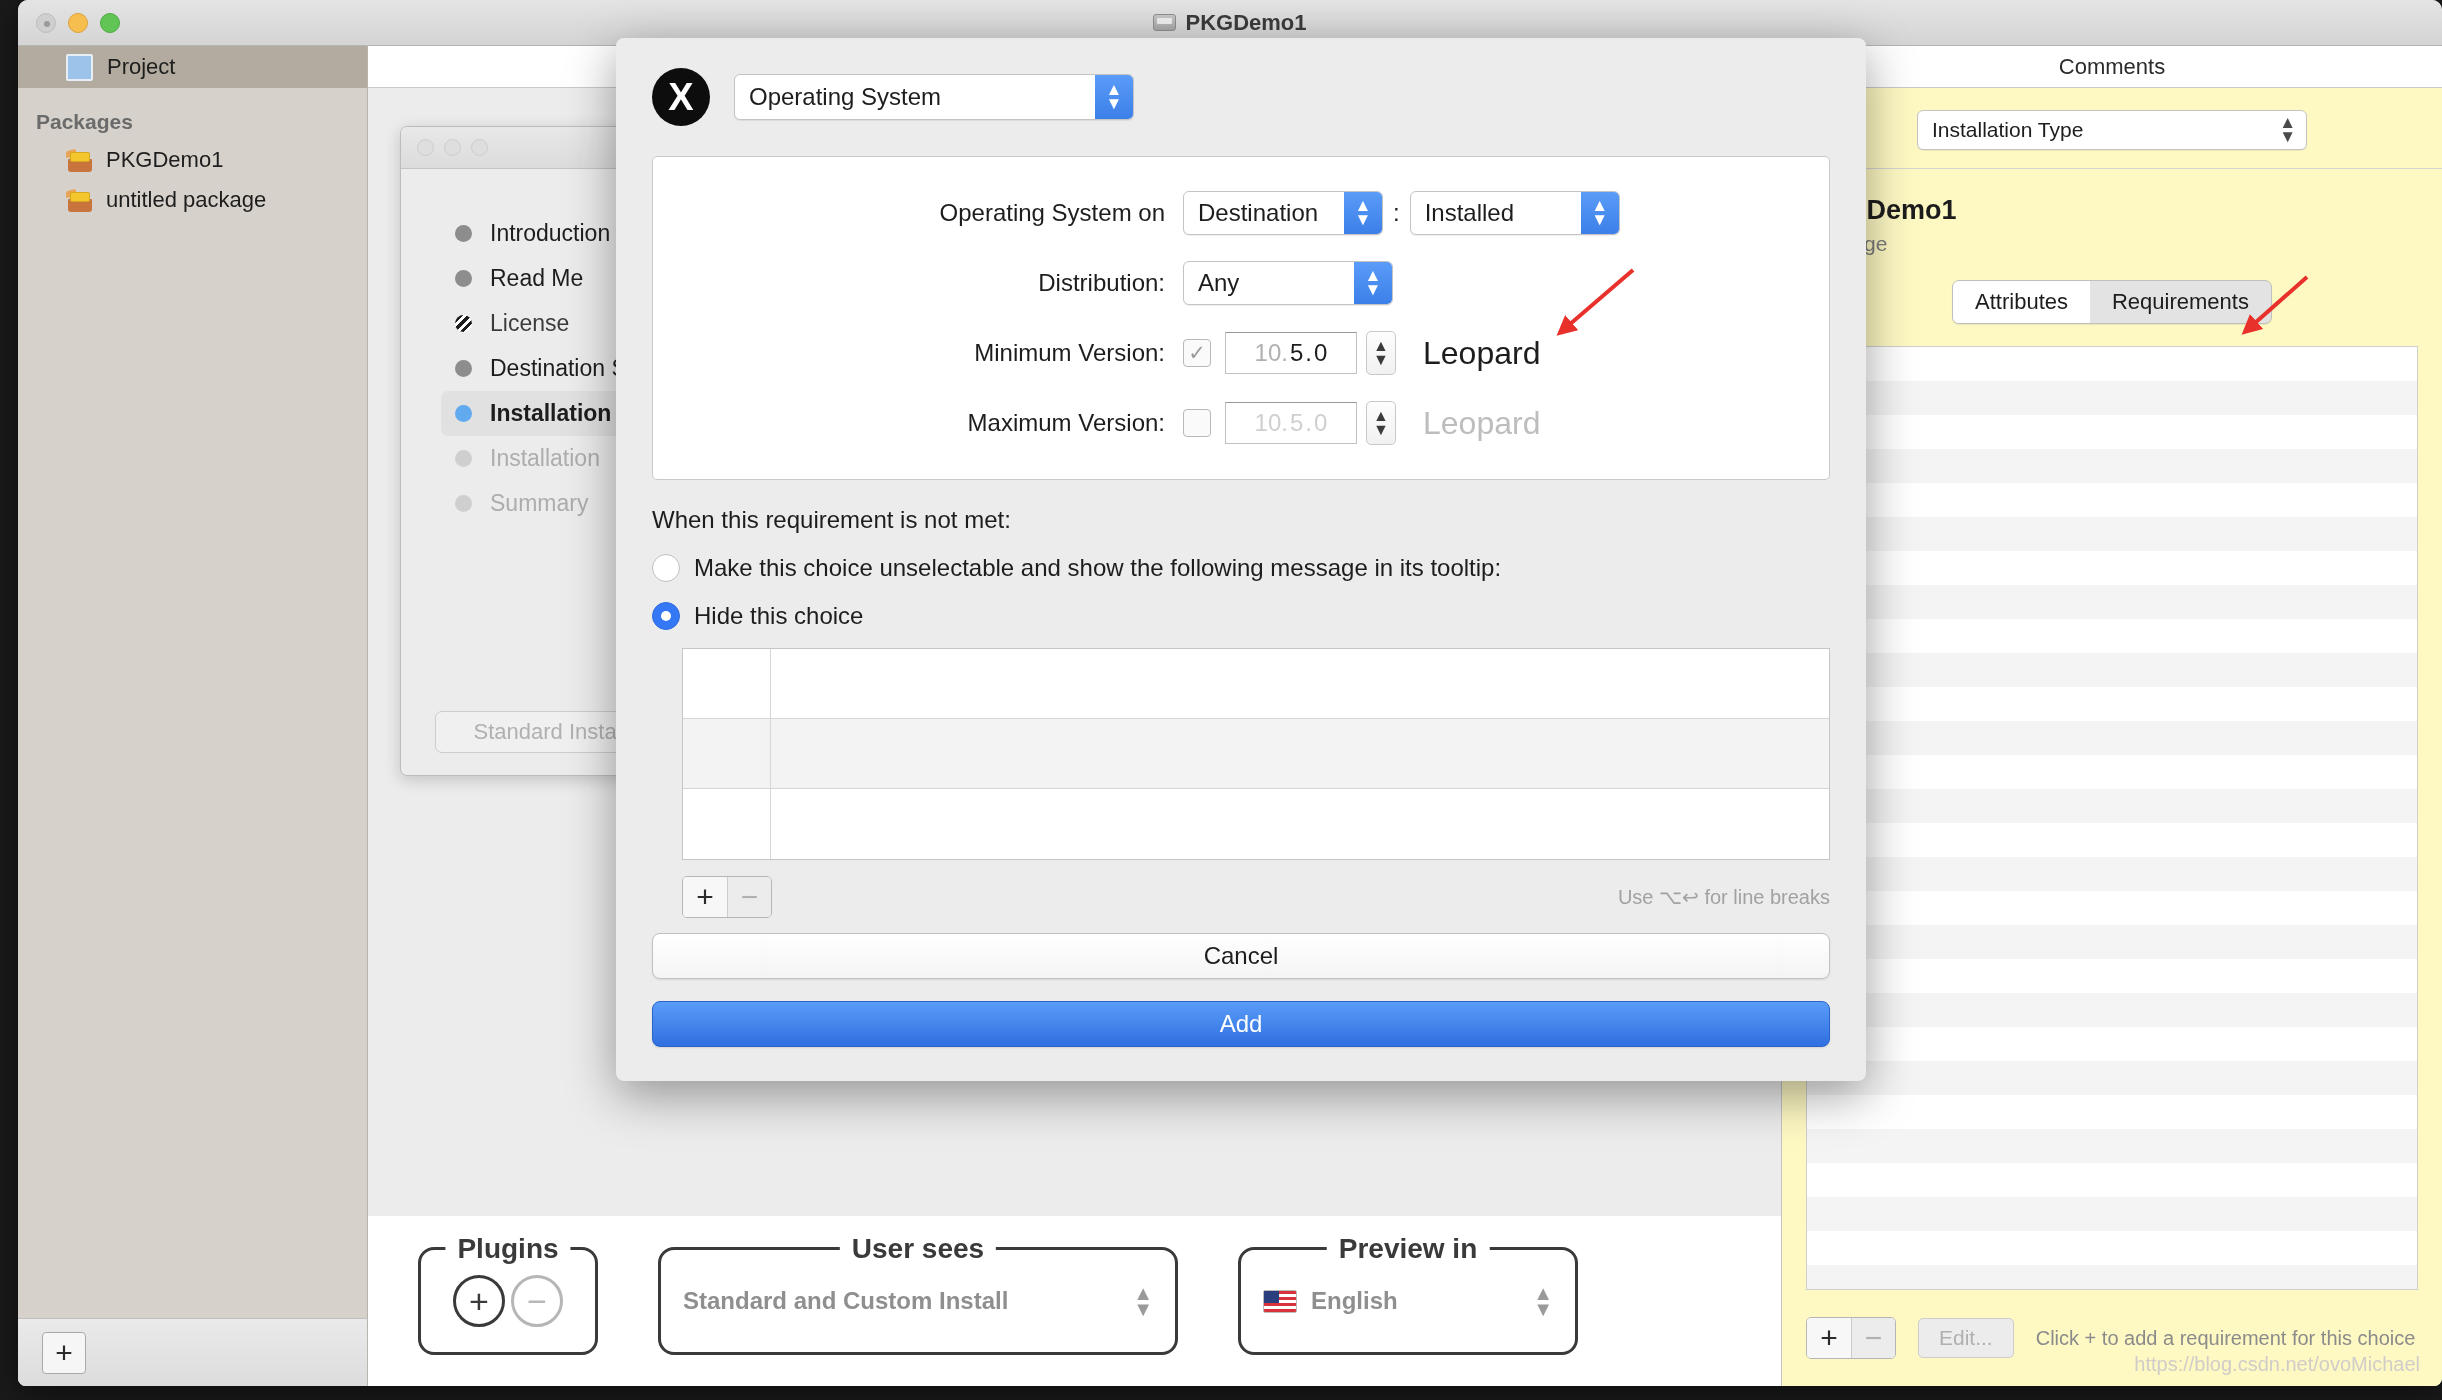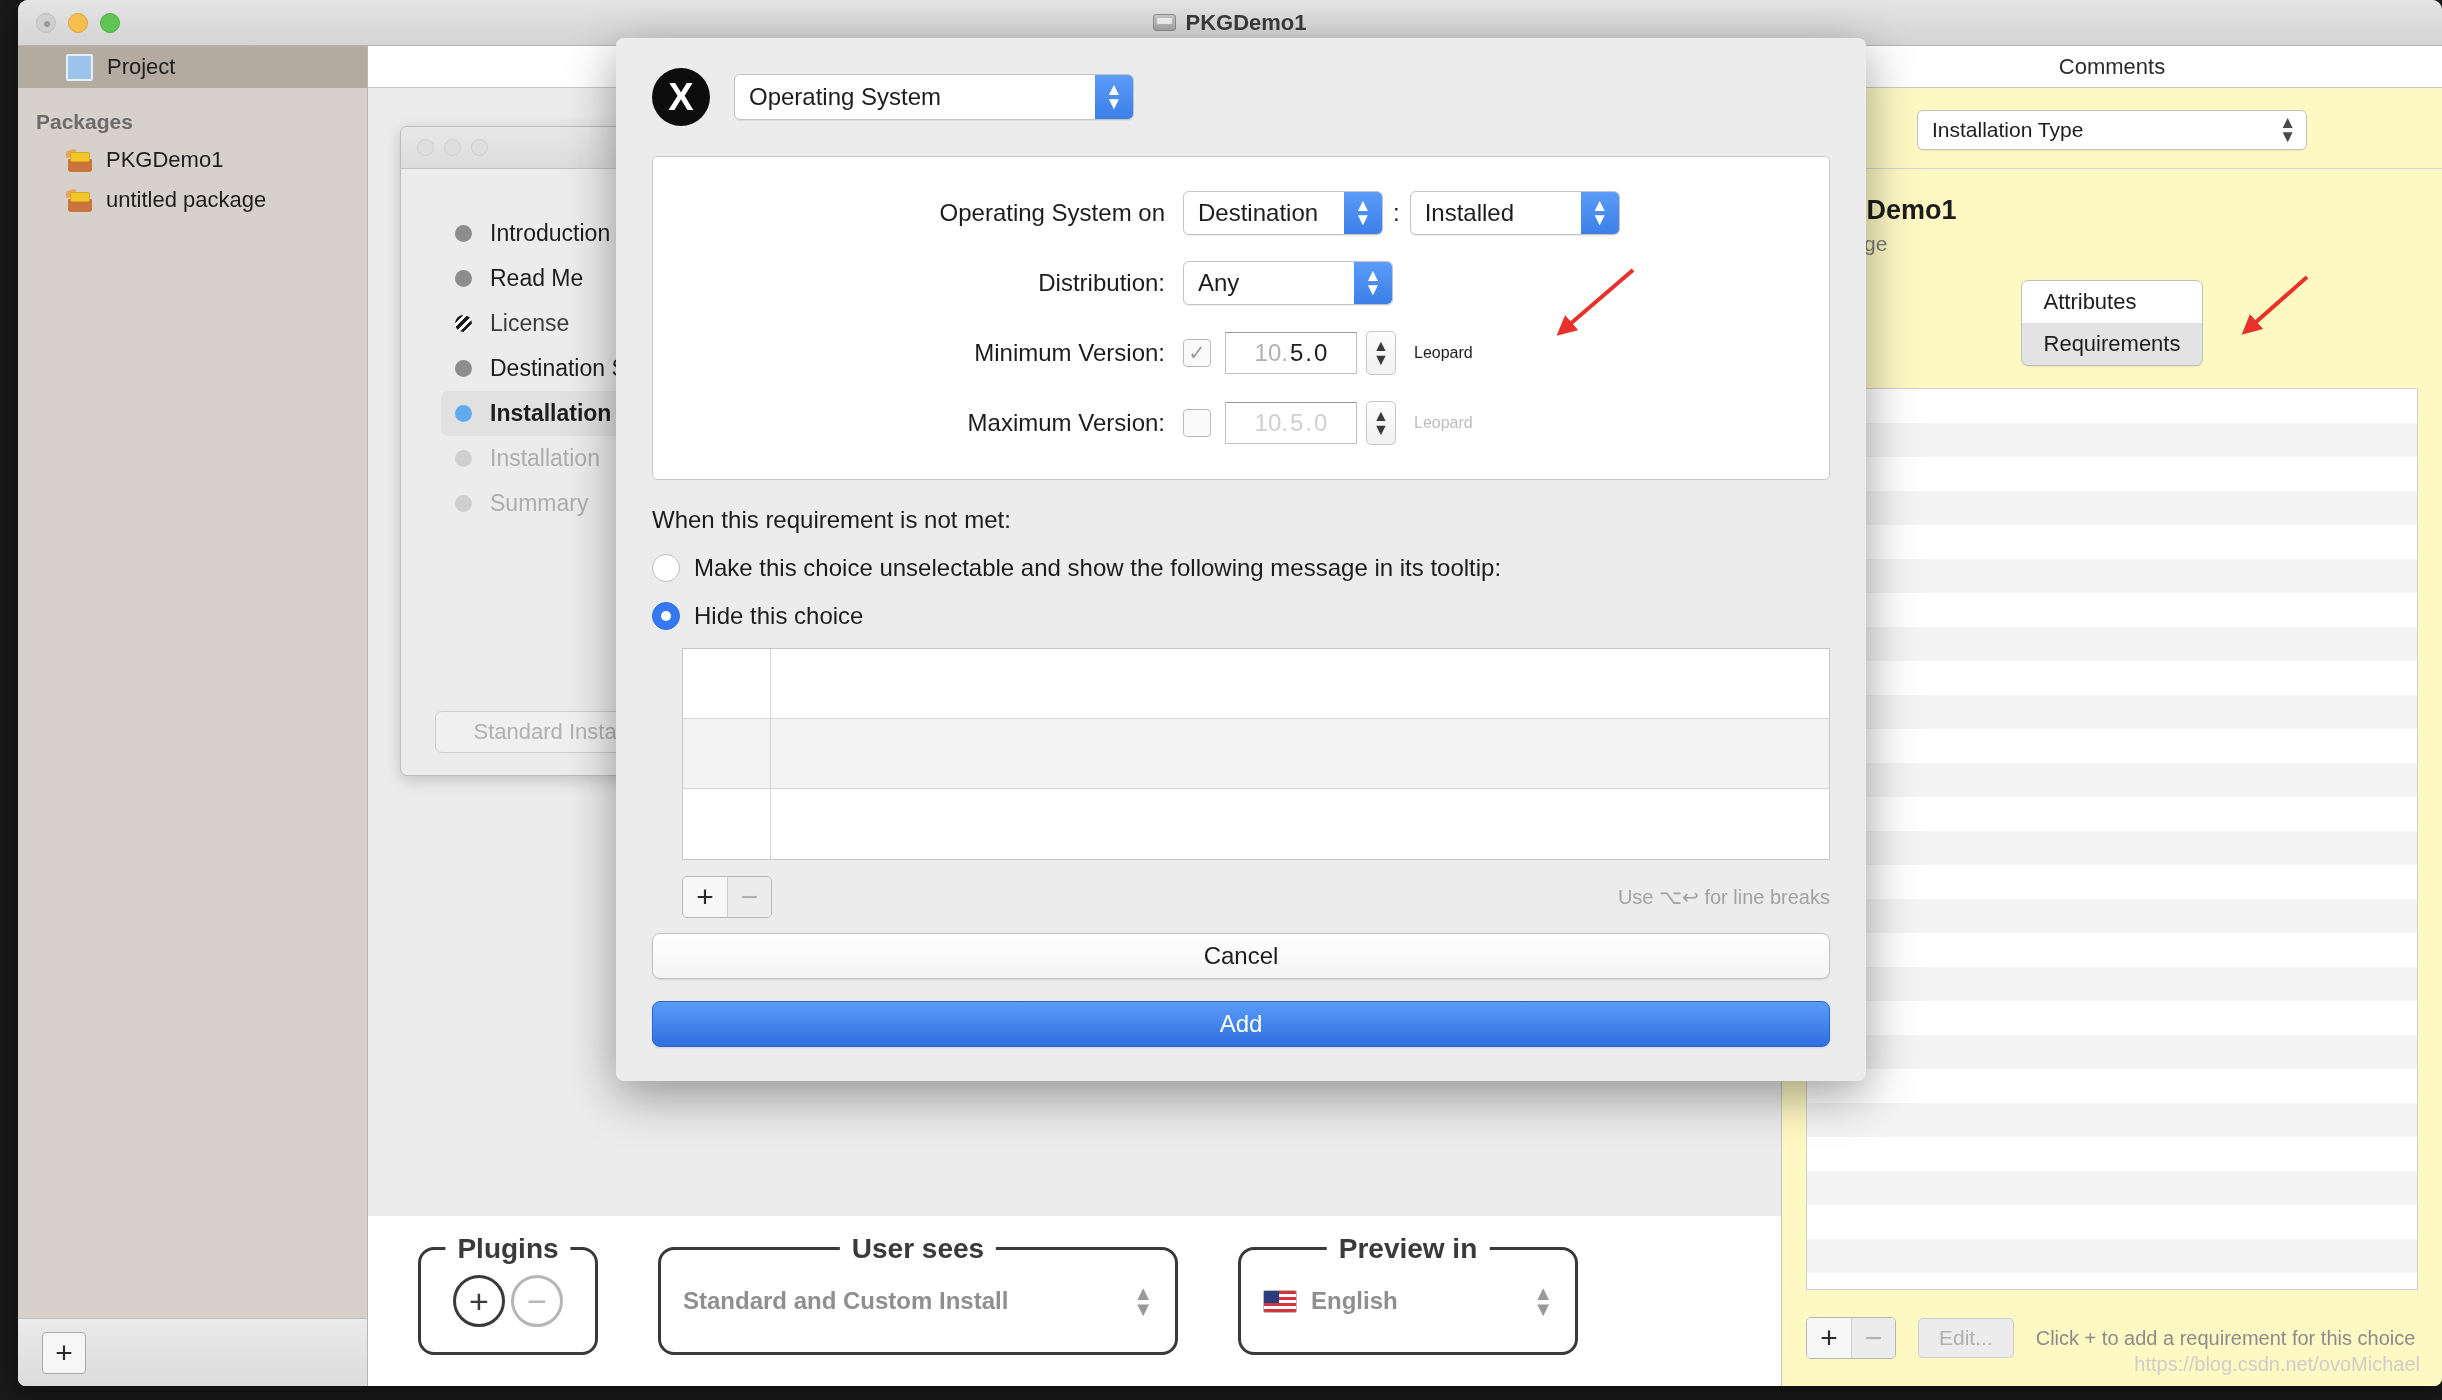--- a/index.html
+++ b/index.html
@@ -200,21 +200,21 @@
   }
   .sel-instype { width: 390px; }
   .insp-title-block { padding: 26px 0 0 26px; border-top: 1px solid #d4d4d4; }
   .insp-title { font-size: 27px; font-weight: bold; color: #1d1d1d; }
   .insp-sub { font-size: 21px; color: #7d7d7d; margin-top: 6px; }
   .insp-tabs {
     display: flex; justify-content: center; margin-top: 24px;
   }
   .seg-ctl {
     display: flex; border: 1px solid #bfbfbf; border-radius: 7px; overflow: hidden;
-    background: #e3e3e3; box-shadow: 0 1px 1px rgba(0,0,0,.08); flex-direction: column;
+    background: #e3e3e3; box-shadow: 0 1px 1px rgba(0,0,0,.08);
   }
   .seg-ctl div {
     padding: 8px 22px; font-size: 22px; color: #1d1d1d;
   }
   .seg-ctl div.on { background: #fff; }
   .insp-list {
     margin: 22px 24px 0; flex: 1; background: #fff;
     border: 1px solid #cfcfcf; overflow: hidden;
   }
   .insp-list .zrow { height: 34px; }
@@ -296,21 +296,21 @@
   }
   .vfield .seg-gray { color: #b0b0b0; }
   .vfield .seg-dark { color: #1d1d1d; }
   .vfield.dim .seg-gray, .vfield.dim .seg-dark { color: #cfcfcf; }
   .vstep {
     width: 30px; height: 44px; margin-left: 9px; border: 1px solid #c8c8c8;
     border-radius: 5px; background: linear-gradient(#fdfdfd,#f1f1f1);
     display: flex; flex-direction: column; align-items: center; justify-content: center;
     font-size: 16px; color: #3b3b3b; line-height: .85;
   }
-  .vname { font-size: 16px; color: #1d1d1d; margin-left: 18px; text-align: right; }
+  .vname { font-size: 32px; color: #1d1d1d; margin-left: 27px; text-align: right; }
   .vname.dim { color: #bdbdbd; }
   .sect-q { padding: 26px 36px 0; font-size: 24px; color: #1d1d1d; }
   .radio-row { display: flex; align-items: center; padding: 20px 36px 0; }
   .radio {
     width: 28px; height: 28px; border-radius: 50%; border: 1px solid #c0c0c0;
     background: #fff; margin-right: 14px; flex-shrink: 0;
     display: flex; align-items: center; justify-content: center;
   }
   .radio.on { background: #3478f6; border-color: #2f6ade; }
   .radio.on::after { content: ""; width: 10px; height: 10px; border-radius: 50%; background: #fff; }

